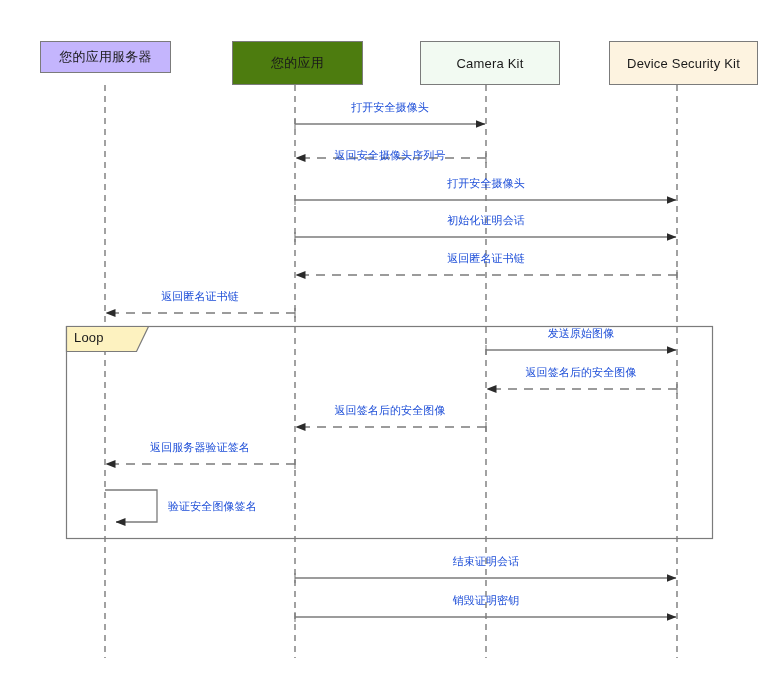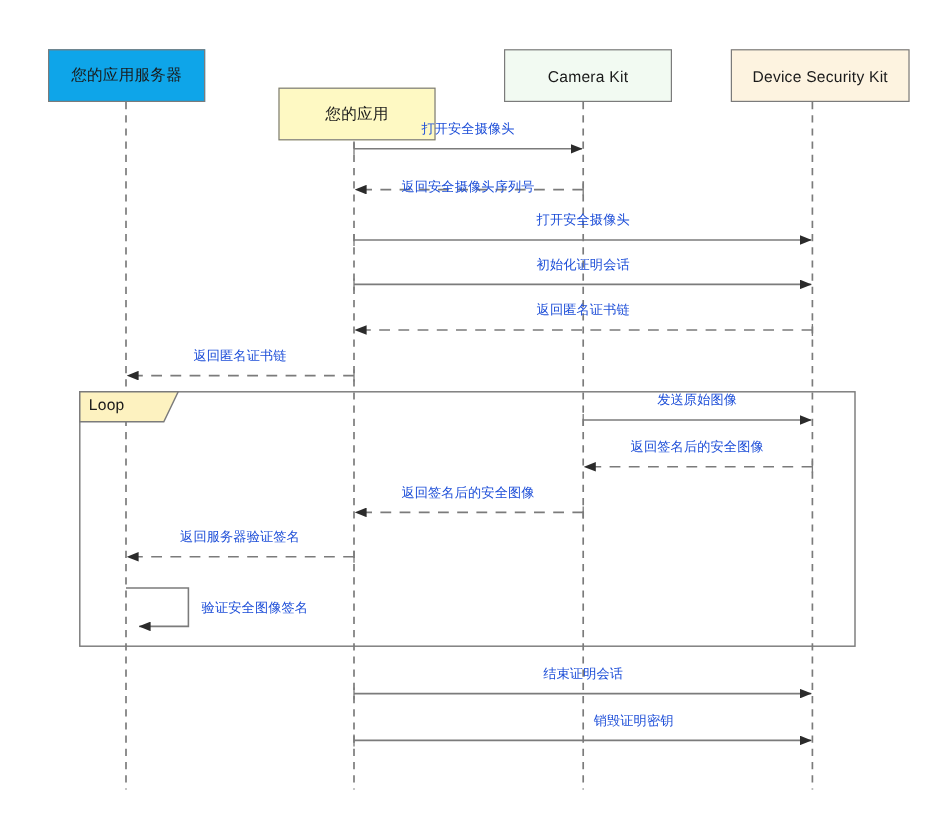--- a/index.html
+++ b/index.html
@@ -103,24 +103,24 @@
         <line x1="295" y1="459" x2="295" y2="469" stroke="#7b7b7b" stroke-width="1.1"></line>
         <line x1="295" y1="578" x2="676" y2="578" stroke="#7b7b7b" stroke-width="1.3" marker-end="url(#arrow-solid)"></line>
         <line x1="295" y1="573" x2="295" y2="583" stroke="#7b7b7b" stroke-width="1.1"></line>
         <line x1="295" y1="617" x2="676" y2="617" stroke="#7b7b7b" stroke-width="1.3" marker-end="url(#arrow-solid)"></line>
         <line x1="295" y1="612" x2="295" y2="622" stroke="#7b7b7b" stroke-width="1.1"></line>
         <path d="M105,490 L157,490 L157,522 L116,522" fill="none" stroke="#7b7b7b" stroke-width="1.3" marker-end="url(#arrow-solid)"></path>
       </g>
   </svg>
 
   <div id="participants-layer">
-      <div class="participant-box" style="left: 40px; top: 41px; width: 131px; height: 44px; background: #0ea5e9; border-color: rgb(123, 123, 123); text-align: right;">
+      <div class="participant-box" style="left: 40px; top: 41px; width: 131px; height: 32px; background: #c4b5fd; border-color: rgb(123, 123, 123); text-align: right;">
         <span>您的应用服务器</span>
       </div>
-      <div class="participant-box" style="left: 232px; top: 41px; width: 131px; height: 44px; background: #fef9c3; border-color: rgb(123, 123, 123); margin-top: 32px;">
+      <div class="participant-box" style="left: 232px; top: 41px; width: 131px; height: 44px; background: #4d7c0f; border-color: rgb(123, 123, 123);">
         <span>您的应用</span>
       </div>
       <div class="participant-box" style="left: 420px; top: 41px; width: 140px; height: 44px; background: rgb(242, 250, 242); border-color: rgb(123, 123, 123);">
         <span>Camera Kit</span>
       </div>
       <div class="participant-box" style="left: 609px; top: 41px; width: 149px; height: 44px; background: rgb(253, 243, 224); border-color: rgb(123, 123, 123);">
         <span>Device Security Kit</span>
       </div>
     </div>
 
@@ -129,19 +129,19 @@
       <div class="msg-label" style="left: 390px; top: 134px; margin-top: 14px;">返回安全摄像头序列号</div>
       <div class="msg-label" style="left: 486px; top: 176px;">打开安全摄像头</div>
       <div class="msg-label" style="left: 486px; top: 213px;">初始化证明会话</div>
       <div class="msg-label" style="left: 486px; top: 251px;">返回匿名证书链</div>
       <div class="msg-label" style="left: 200px; top: 289px;">返回匿名证书链</div>
       <div class="msg-label" style="left: 581px; top: 326px;">发送原始图像</div>
       <div class="msg-label" style="left: 581px; top: 365px;">返回签名后的安全图像</div>
       <div class="msg-label" style="left: 390px; top: 403px;">返回签名后的安全图像</div>
       <div class="msg-label" style="left: 200px; top: 440px;">返回服务器验证签名</div>
       <div class="msg-label" style="left: 486px; top: 554px;">结束证明会话</div>
-      <div class="msg-label" style="left: 486px; top: 593px; margin-left: 42px;">销毁证明密钥</div>
+      <div class="msg-label" style="left: 486px; top: 593px;">销毁证明密钥</div>
       <div class="msg-label left-anchor" style="left: 168px; top: 499px;">验证安全图像签名</div>
     </div>
 
   <div class="loop-label" id="loop-label" style="left: 74px; top: 330px;">Loop</div>
 
 </div>
 
 </body></html>

